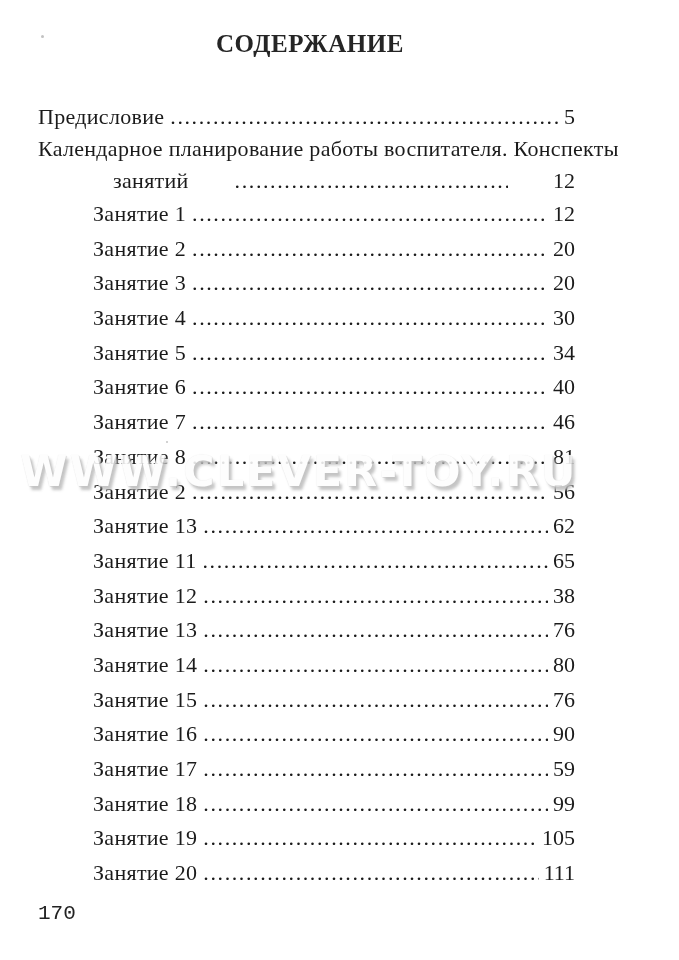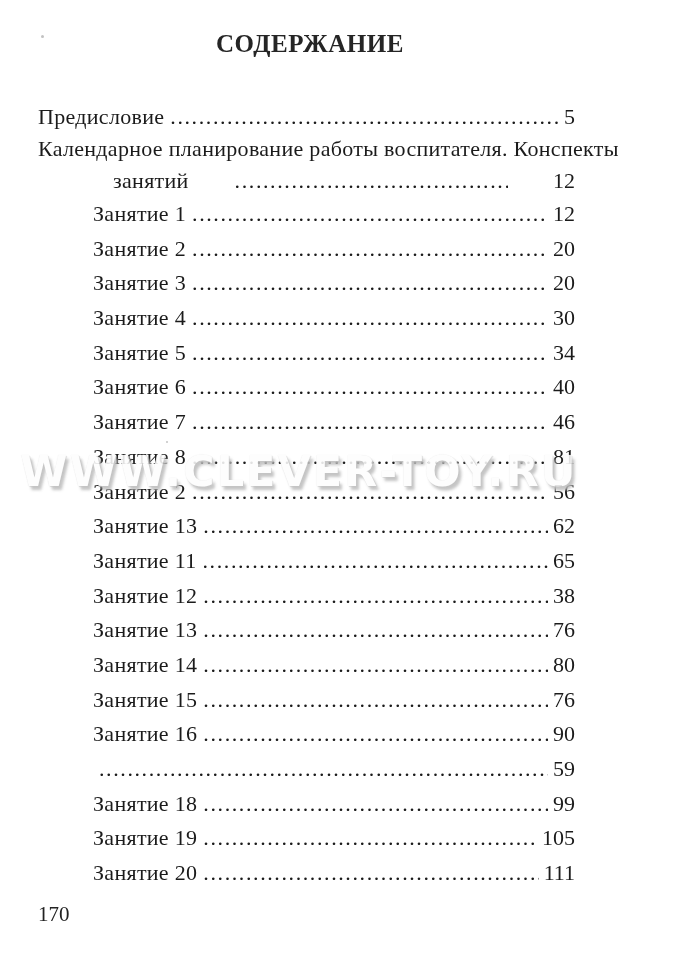--- a/index.html
+++ b/index.html
@@ -81,20 +81,21 @@
     pointer-events: none;
     z-index: 5;
     padding-left: 20px;
   }
   .folio {
     position: absolute;
     left: 38px;
     top: 902px;
     font-size: 21px;
     color: #222222;
+    font-family: Liberation Mono, monospace;
   }
   .speck {
     position: absolute;
     background: #9a9a9a;
     border-radius: 50%;
     opacity: 0.6;
   }
   .speck.s1 { left: 41px; top: 35px; width: 3px; height: 3px; }
   .speck.s2 { left: 166px; top: 441px; width: 2px; height: 2px; }
 </style>
@@ -193,20 +194,21 @@
     <span class="label">Занятие 15</span>
     <span class="leader">................................................................................................................................................................</span>
     <span class="pagenum">76</span>
   </div>
       <div class="toc-row lesson">
     <span class="label">Занятие 16</span>
     <span class="leader">................................................................................................................................................................</span>
     <span class="pagenum">90</span>
   </div>
       <div class="toc-row lesson">
+    <span class="label">Занятие 17</span>
     <span class="leader">................................................................................................................................................................</span>
     <span class="pagenum">59</span>
   </div>
       <div class="toc-row lesson">
     <span class="label">Занятие 18</span>
     <span class="leader">................................................................................................................................................................</span>
     <span class="pagenum">99</span>
   </div>
       <div class="toc-row lesson">
     <span class="label">Занятие 19</span>

